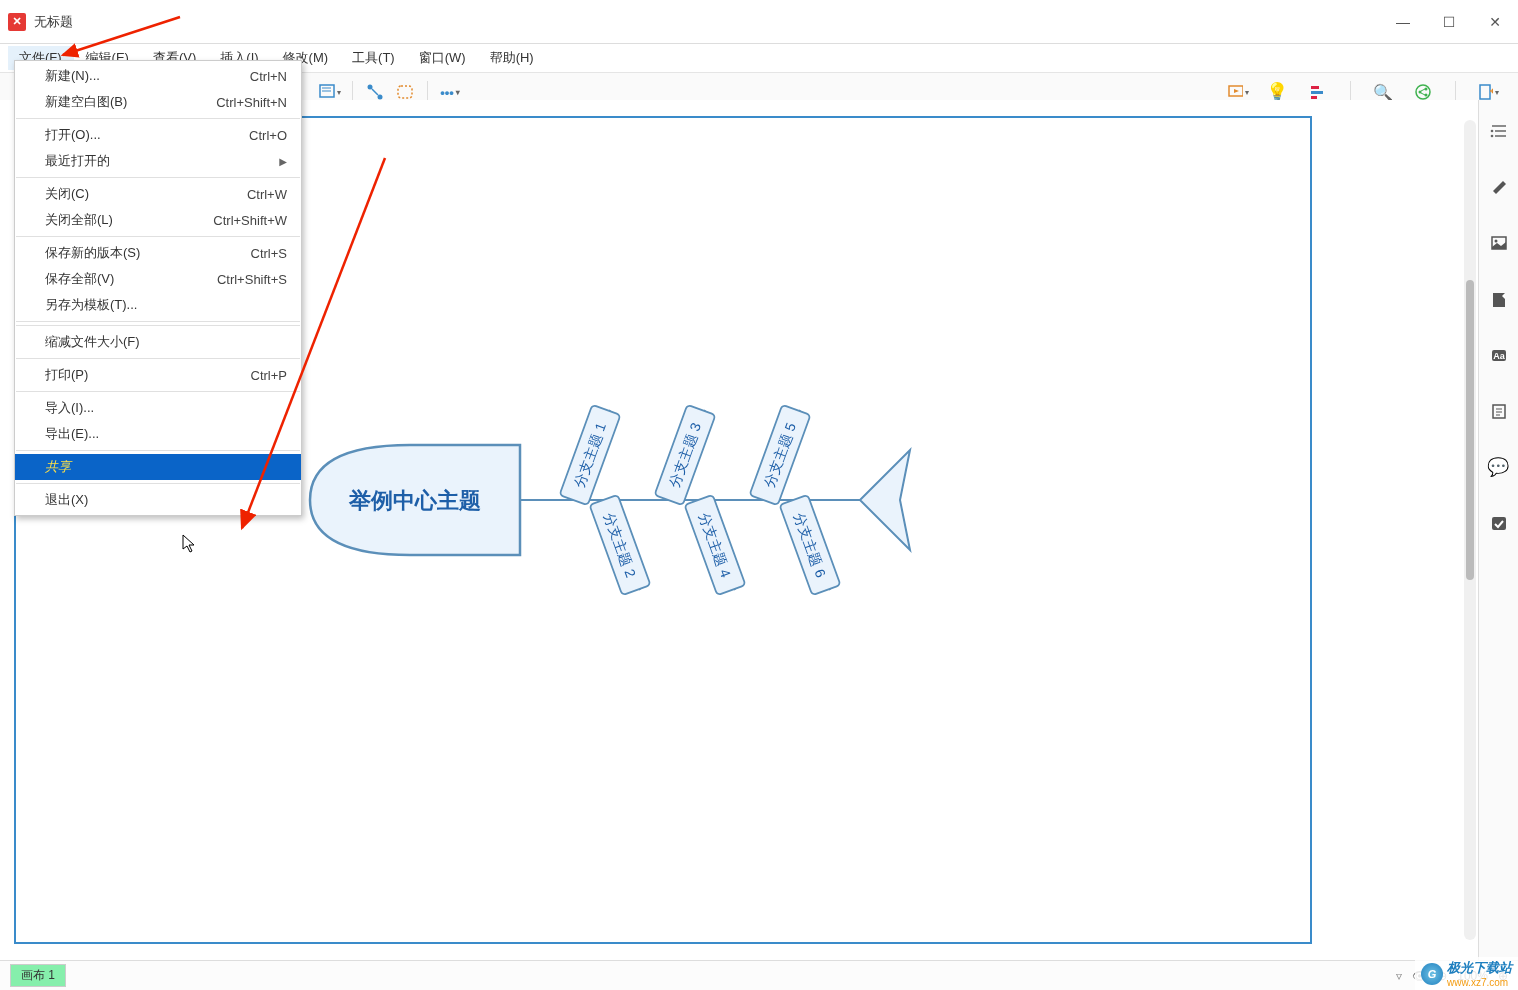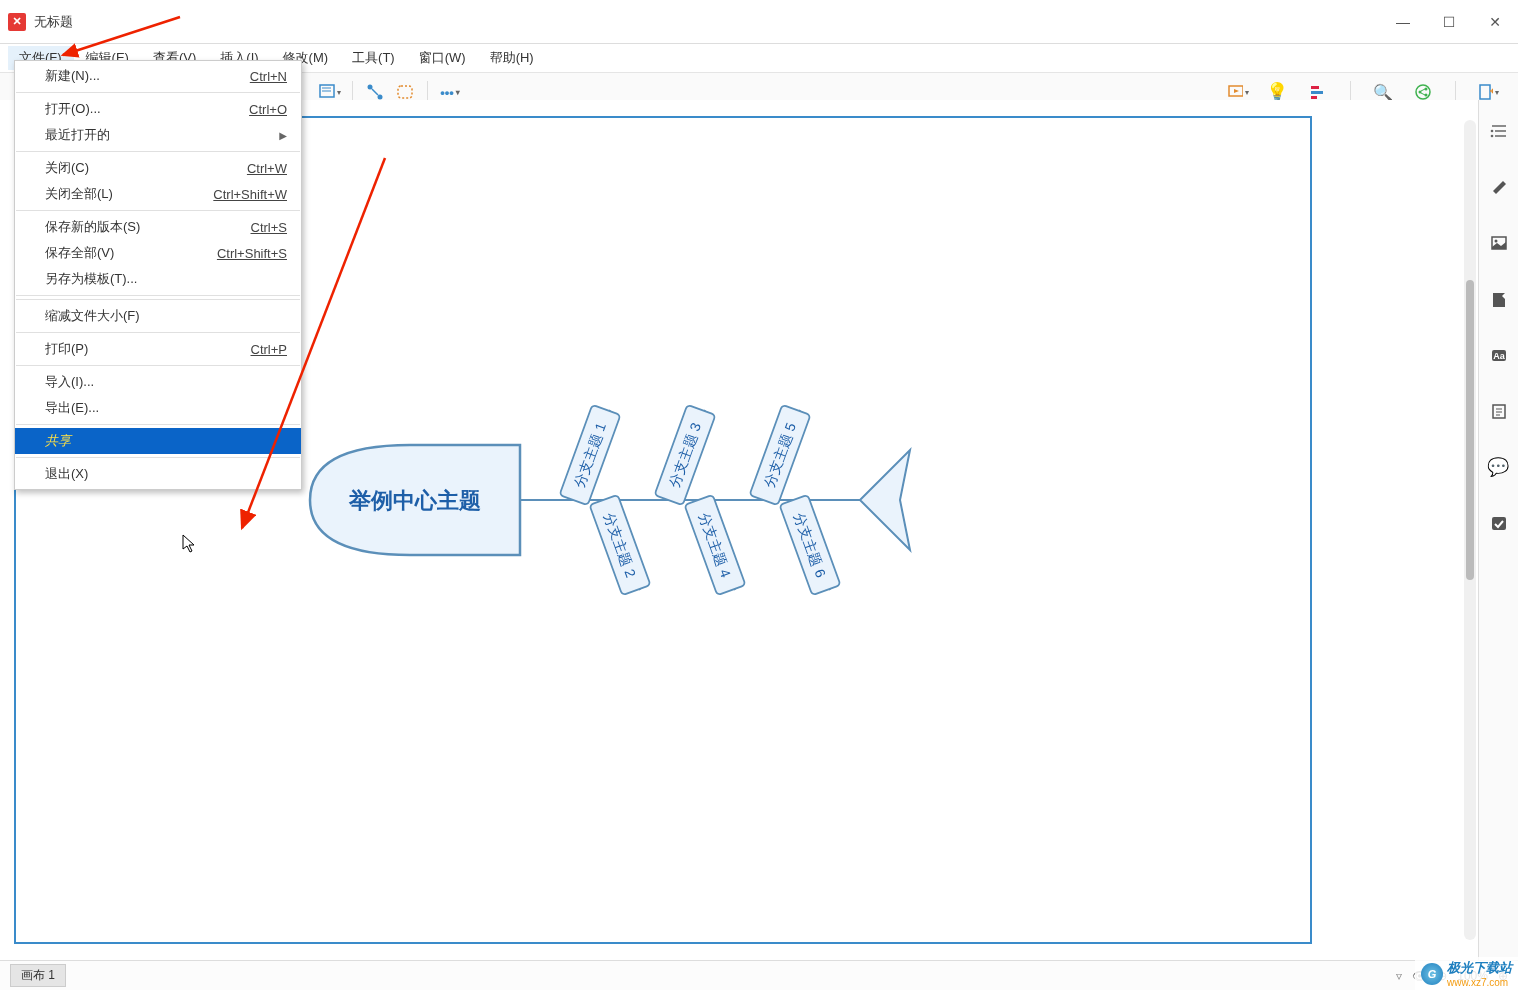--- a/index.html
+++ b/index.html
@@ -22,37 +22,37 @@
   .toolbar { height: 40px; border-top: 1px solid #e5e5e5; border-bottom: 1px solid #e5e5e5; display: flex; align-items: center; padding: 0 8px; background:#fafafa; }
   .toolbar-left { display:flex; align-items:center; gap:6px; margin-left:310px; }
   .toolbar-right { margin-left:auto; display:flex; align-items:center; gap:16px; padding-right:10px;}
   .tb-ico { width:24px; height:24px; display:flex; align-items:center; justify-content:center; border:1px solid transparent; border-radius:2px; }
   .sep { width:1px; height:22px; background:#ddd; margin:0 4px; }
   .dropdown-caret { font-size:8px; color:#666; margin-left:2px;}
 
   
   .dropdown { position: absolute; top: 60px; left: 14px; width: 288px; background: #fff; border: 1px solid #ccc; box-shadow: 2px 3px 6px rgba(0,0,0,.25); z-index: 100; padding: 2px 0;}
   .dd-item { display:flex; align-items:center; padding: 4px 14px 4px 30px; font-size: 13px; cursor: default; min-height:24px; position:relative;}
-  .dd-item .shortcut { margin-left: auto; color:#444;text-decoration:underline; }
+  .dd-item .shortcut { margin-left: auto; color:#444; }
   .dd-item .sub-arrow { margin-left:auto; color:#666; font-size:10px;}
   .dd-item.highlight { background: #0a64c8; color:#fde047;font-style:italic; }
   .dd-sep { height:1px; background:#e0e0e0; margin:3px 1px; }
 
   
   .canvas-wrap { position:absolute; top:100px; left:0; right:40px; bottom:30px; background:#fff; }
   
   .diagram { position:absolute; top:280px; left:300px; width:650px; height:300px; }
 
   
   .rightbar { position:absolute; top:100px; right:0; bottom:30px; width:40px; border-left:1px solid #ddd; background:#fafafa; display:flex; flex-direction:column; align-items:center; padding-top:20px; gap:34px;}
   .rb-ico { width:22px; height:22px; display:flex; align-items:center; justify-content:center; color:#555; }
 
   
   .statusbar { position:absolute; bottom:0; left:0; right:0; height:30px; border-top:1px solid #ddd; display:flex; align-items:center; padding: 0 10px; font-size:12px; background:#fcfcfc;}
-  .status-tab { padding:2px 10px; border:1px solid #ccc; background:#e5e5e5; }
+  .status-tab { padding:2px 10px; border:1px solid #ccc; background:#86efac; }
   .status-right { margin-left:auto; display:flex; align-items:center; gap:10px; color:#555;}
 
   
   .red-arrow1 { position:absolute; top:15px; left:55px; width:130px; height:45px; pointer-events:none; z-index:200;}
   .red-arrow2 { position:absolute; top:156px; left:230px; width:160px; height:380px; pointer-events:none; z-index:200;}
 
   
   .cursor { position:absolute; top:534px; left:182px; z-index:300; font-size:16px; color:#000; pointer-events:none;}
 
   
@@ -149,20 +149,24 @@
         </svg>
         <span class="dropdown-caret">▾</span>
       </div>
   </div>
 </div>
 
 <div class="dropdown" id="file-dropdown">
     <div class="dd-item">
       <span>新建(N)...</span>
       <span class="shortcut">Ctrl+N</span>
+    </div>
+    <div class="dd-item">
+      <span>新建空白图(B)</span>
+      <span class="shortcut">Ctrl+Shift+N</span>
     </div>
     <div class="dd-sep"></div>
     <div class="dd-item">
       <span>打开(O)...</span>
       <span class="shortcut">Ctrl+O</span>
     </div>
     <div class="dd-item">
       <span>最近打开的</span>
       <span class="sub-arrow">▶</span>
     </div>

